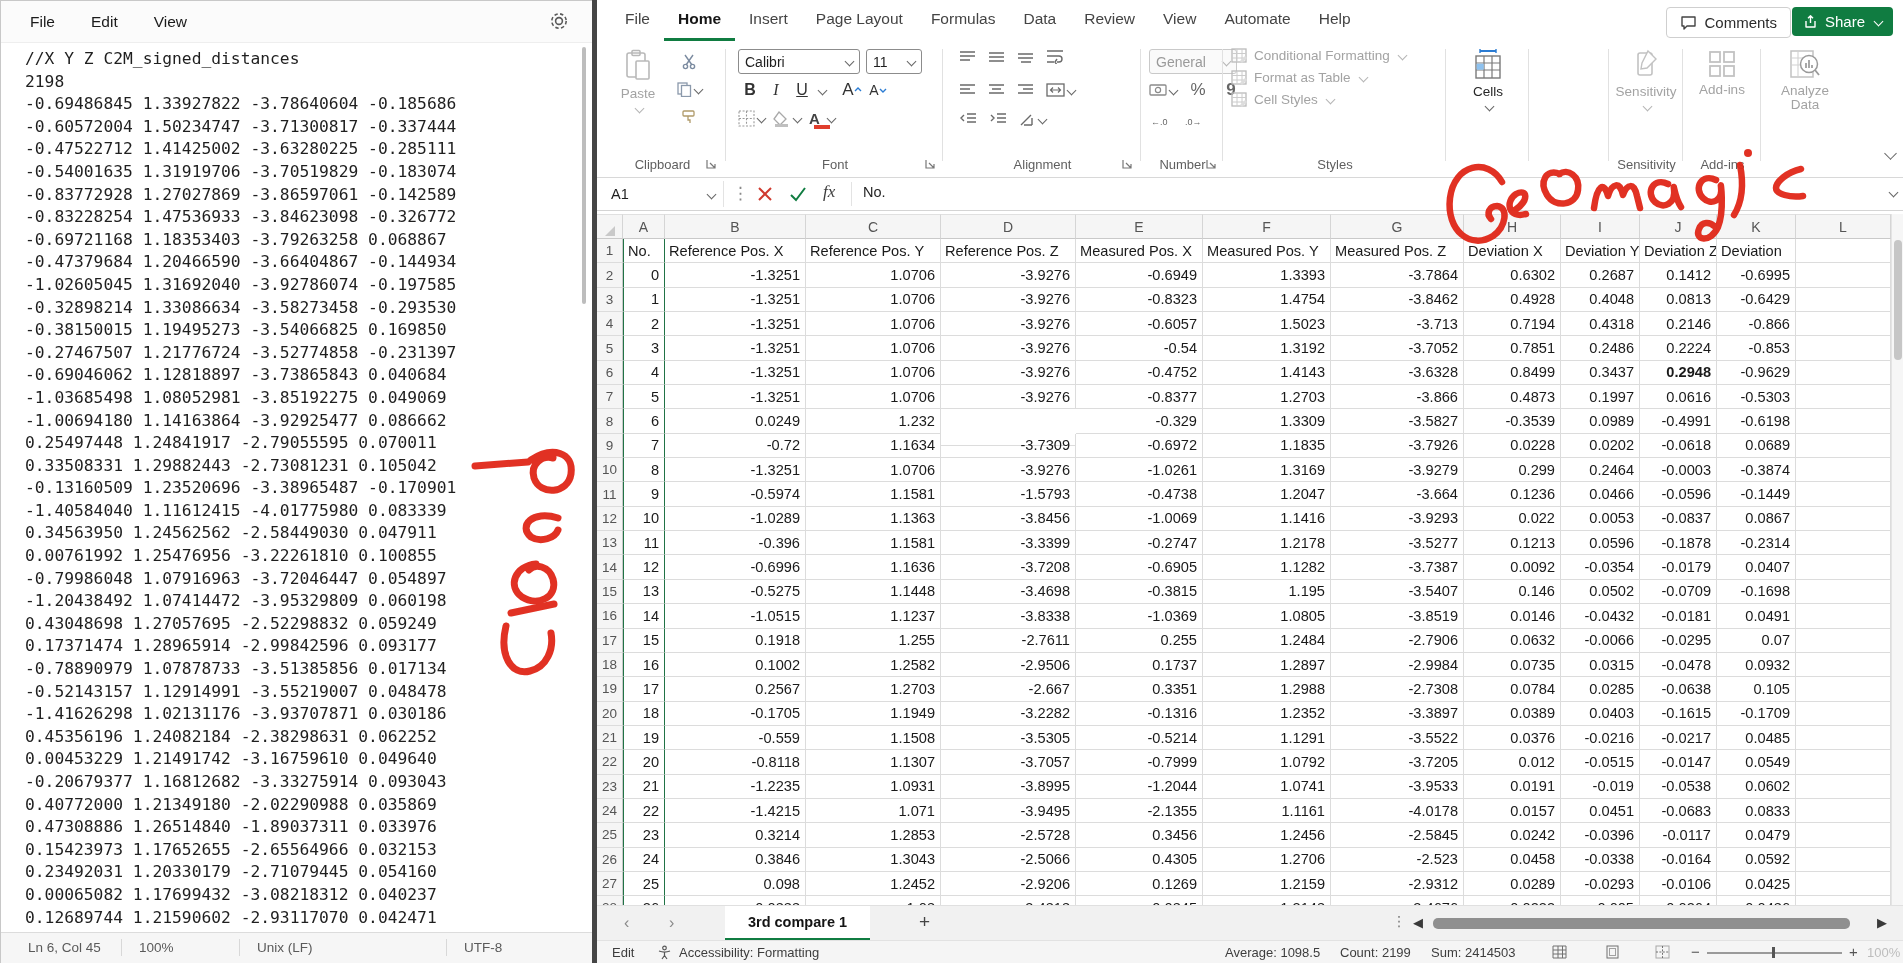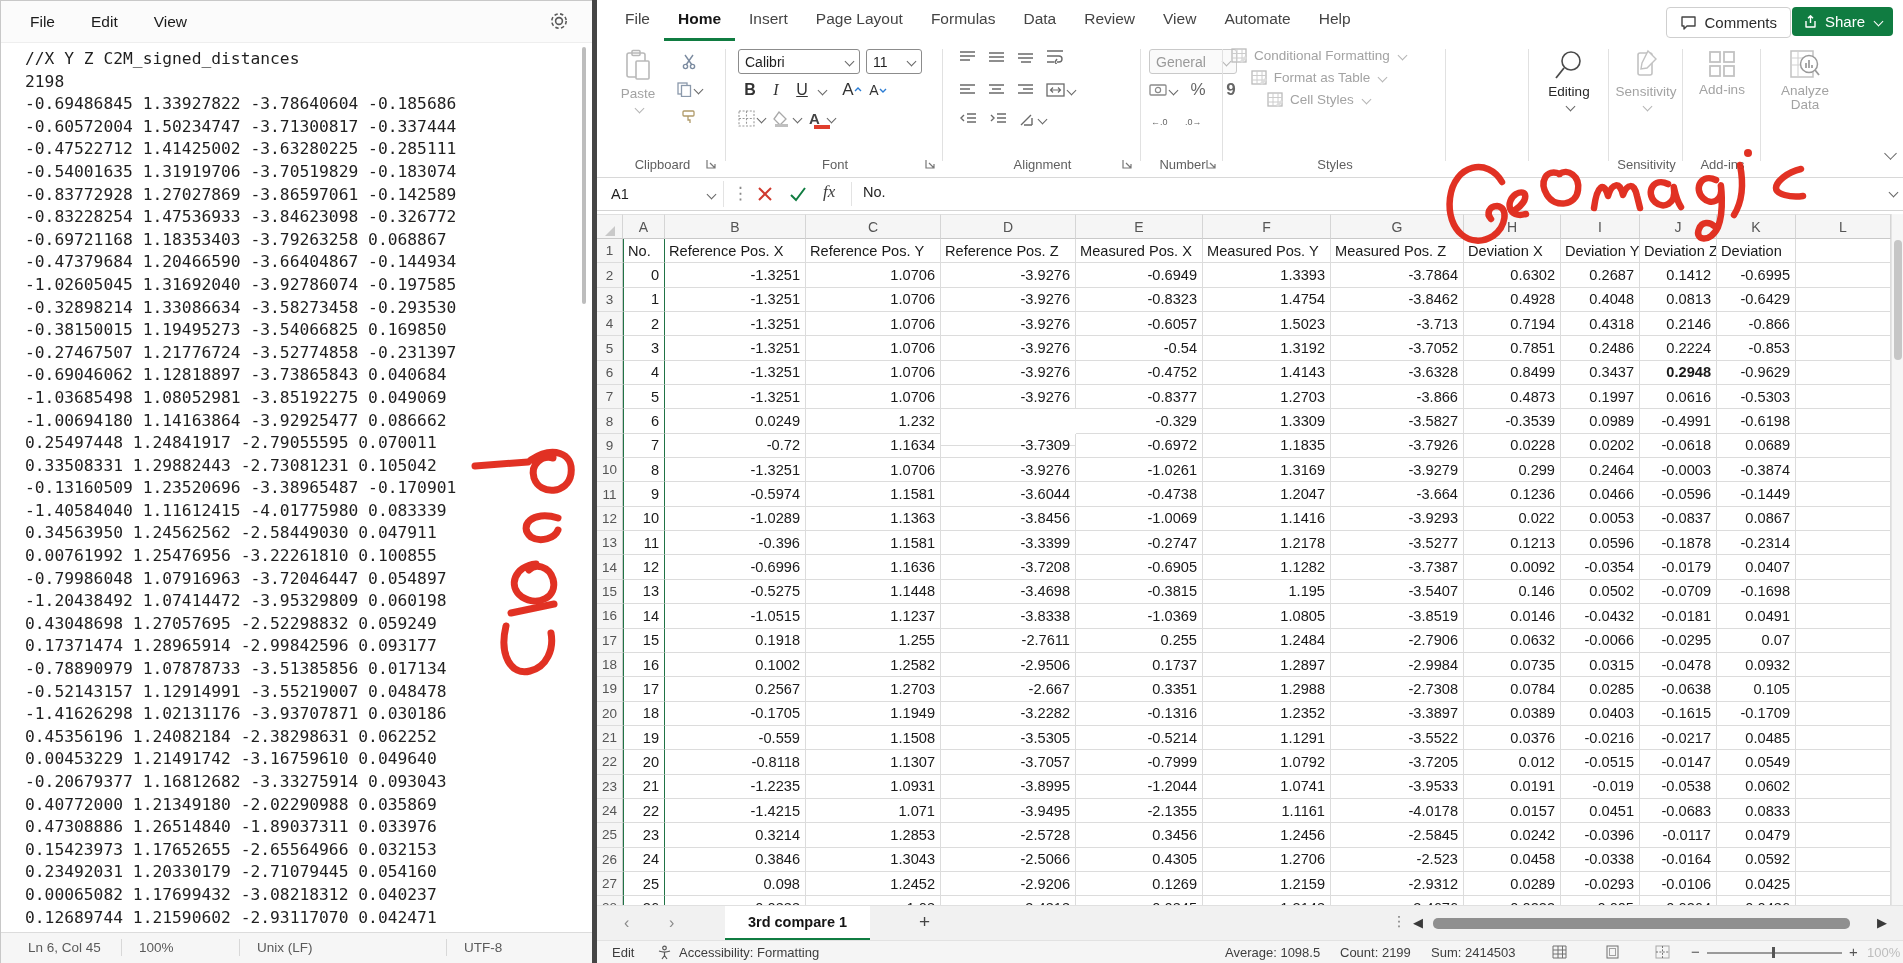--- a/index.html
+++ b/index.html
@@ -308,21 +308,21 @@
           </span>
         </div>
         <div class="grp-label">Number</div>
         <svg class="launch" style="left:62px;" viewBox="0 0 12 12">
             <path d="M2 2v8h8M5 5l5 5M10 6v4H6" fill="none" stroke="#777" stroke-width="1.2"></path>
           </svg>
       </div>
       <div class="gsep" style="left:625px"></div>
 
       <div class="grp" style="left:628px;width:220px;">
-        <div id="stylesItems" style="position:absolute;left:6px;top:7px;display:flex;flex-direction:column;gap:7px;align-items:center;">
+        <div id="stylesItems" style="position:absolute;left:6px;top:7px;display:flex;flex-direction:column;gap:7px;">
             <div style="display: flex; align-items: center; gap: 6px; font-size: 13.5px; color: rgb(163, 163, 163);">
               <svg width="17" height="15" viewBox="0 0 17 15" style="flex:none">
                 <rect x="1" y="1" width="14" height="13" fill="none" stroke="#bbb" stroke-width="1.3"></rect>
                 <path d="M1 5.5h14M1 10h14M6 1v13M11 1v13" stroke="#ccc" stroke-width="1"></path>
                 <path d="M9 13 14 8l2 2-5 5z" fill="#ddd"></path>
               </svg>
               <span>Conditional Formatting</span>
               <span class="chv dis"></span>
             </div>
             <div style="display: flex; align-items: center; gap: 6px; font-size: 13.5px; color: rgb(163, 163, 163);">
@@ -341,32 +341,35 @@
                 <path d="M9 13 14 8l2 2-5 5z" fill="#ddd"></path>
               </svg>
               <span>Cell Styles</span>
               <span class="chv dis"></span>
             </div>
           </div>
         <div class="grp-label">Styles</div>
       </div>
       <div class="gsep" style="left:848px"></div>
 
+      <div class="grp" style="left:851px;width:80px;">
+        <div class="bigbtn" style="left:8px;">
+          <svg class="ic" width="30" height="32" viewBox="0 0 30 32" style="margin:0 auto">
+            <path d="M7 2h16" stroke="#2b7cd3" stroke-width="2"></path>
+              <path d="M7 0v4M23 0v4" stroke="#2b7cd3" stroke-width="1.4"></path>
+            <rect x="3" y="7" width="24" height="22" fill="#fff" stroke="#7a7a7a" stroke-width="1.4"></rect>
+            <path d="M3 14h24M3 21h24M11 7v22M19 7v22" stroke="#7a7a7a" stroke-width="1.2"></path>
+            <rect x="3.7" y="14.7" width="7" height="6" fill="#8ec2f0"></rect>
+          </svg>
+          <div class="bl">Cells</div>
+          <span class="chv"></span>
+        </div>
+      </div>
       <div class="gsep" style="left:931px"></div>
 
-      <div class="grp" style="left:934px;width:77px;">
-        <div class="bigbtn" style="left:6px;">
-          <svg class="ic" width="32" height="32" viewBox="0 0 32 32" style="margin:0 auto">
-            <circle cx="18" cy="12" r="9" fill="none" stroke="#4a4a4a" stroke-width="1.6"></circle>
-            <path d="M11 19 3 29" stroke="#4a4a4a" stroke-width="1.8" fill="none"></path>
-          </svg>
-          <div class="bl">Editing</div>
-          <span class="chv"></span>
-        </div>
-      </div>
       <div class="gsep" style="left:1011px"></div>
 
       <div class="grp" style="left:1014px;width:71px;">
         <div class="bigbtn" style="left:3px;">
           <svg class="ic" width="28" height="32" viewBox="0 0 28 32" style="margin:0 auto">
             <rect x="6" y="4" width="14" height="22" rx="2" fill="none" stroke="#c2c2c2" stroke-width="1.6"></rect>
             <path d="M16 2l8 8-9 9-6 1 1-6z" fill="#fff" stroke="#c2c2c2" stroke-width="1.4"></path>
           </svg>
           <div class="bl dis">Sensitivity</div>
           <span class="chv dis"></span>
@@ -591,21 +594,21 @@
           <div class="gc" style="width: 79px;">0.2464</div>
           <div class="gc" style="width: 77px;">-0.0003</div>
           <div class="gc" style="width: 79px;">-0.3874</div>
           <div class="gc" style="width: 95px;"></div>
         </div>
         <div class="grow">
           <div class="gc rn" style="width: 26px;">11</div>
           <div class="gc selA" style="width: 42px;">9</div>
           <div class="gc" style="width: 141px;">-0.5974</div>
           <div class="gc" style="width: 135px;">1.1581</div>
-          <div class="gc" style="width: 135px;">-3.6044</div>
+          <div class="gc" style="width: 135px;">-1.5793</div>
           <div class="gc" style="width: 127px;">-0.4738</div>
           <div class="gc" style="width: 128px;">1.2047</div>
           <div class="gc" style="width: 133px;">-3.664</div>
           <div class="gc" style="width: 97px;">0.1236</div>
           <div class="gc" style="width: 79px;">0.0466</div>
           <div class="gc" style="width: 77px;">-0.0596</div>
           <div class="gc" style="width: 79px;">-0.1449</div>
           <div class="gc" style="width: 95px;"></div>
         </div>
         <div class="grow">

